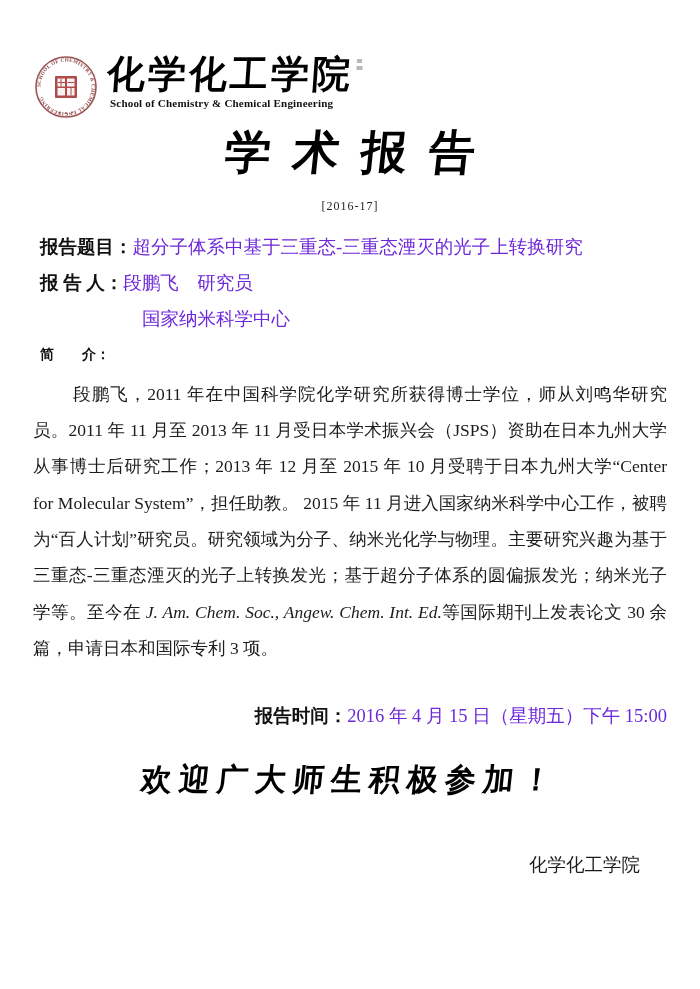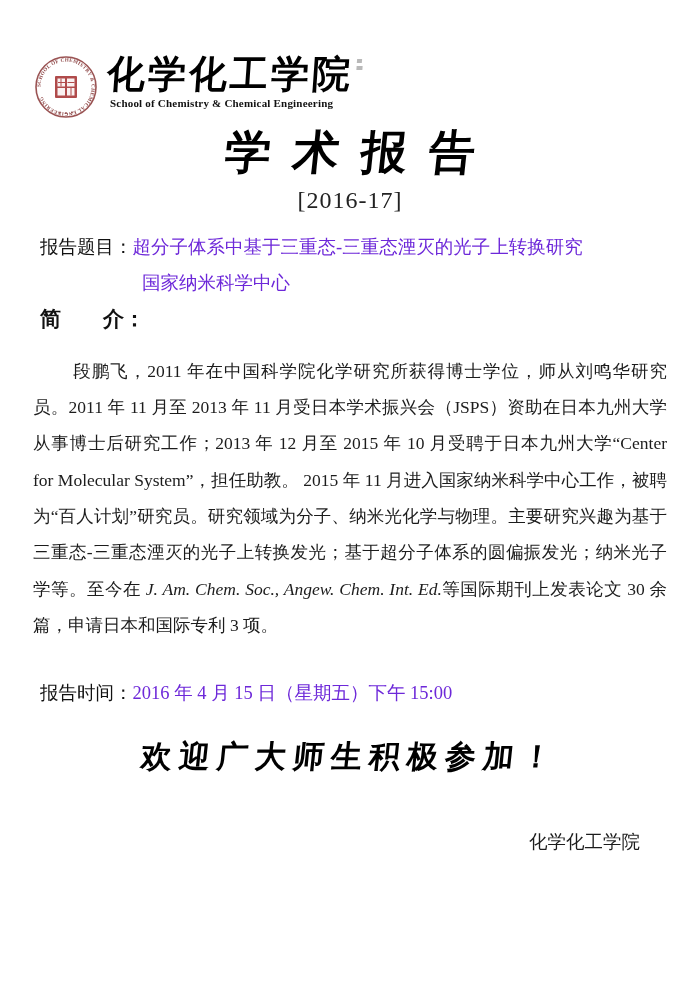--- a/index.html
+++ b/index.html
@@ -64,54 +64,54 @@
     font-size: 46px;
     font-weight: bold;
     letter-spacing: 22px;
     padding-left: 22px; 
     color: #000;
     transform: skewX(-6deg);
     line-height: 1.15;
     white-space: nowrap;
   }
   .issue-no {
-    margin-top: 7px;
+    margin-top: 19px;
     text-align: center;
-    font-size: 24px;
+    font-size: 12px;
     letter-spacing: 1px;
     color: #222;
   }
 
   
   .fields { margin-top: 15px; padding-left: 7px; }
   .field-row { font-size: 18.5px; line-height: 36px; white-space: nowrap; }
-  .field-label { font-weight: normal; color: #111; }
+  .field-label { font-weight: bold; color: #111; }
   .field-value { color: #6d28d9; }
   .field-row.cont .field-value { padding-left: 102px; margin-top: 48px; }
   .intro-heading {
-    font-size: 21px;
+    font-size: 14px;
     font-weight: bold;
     line-height: 36px;
     color: #111;
   }
 
   
   .bio {
-    margin-top: 16px;
+    margin-top: 3px;
     font-size: 17.5px;
     line-height: 36.3px;
     text-align: justify;
     text-justify: inter-ideograph;
     text-indent: 2.3em;
     color: #1c1c1c;
   }
   .bio .journal { font-style: italic; }
 
   
-  .schedule { margin-top: 29px; padding-left: 7px; }
+  .schedule { margin-top: 29px; padding-left: 7px; text-align: right; }
   .schedule .field-row { line-height: 42px; }
 
   
   .welcome {
     margin-top: 22px;
     text-align: center;
     font-size: 31px;
     font-weight: bold;
     letter-spacing: 7px;
     color: #000;
@@ -167,20 +167,23 @@
     </div>
   </div>
 
   <div class="doc-title">学术报告</div>
   <div class="issue-no">[2016-17]</div>
 
   <div class="fields">
     <div class="field-row">
       <span class="field-label">报告题目：</span><span class="field-value">超分子体系中基于三重态-三重态湮灭的光子上转换研究</span>
     </div>
+    <div class="field-row">
+      <span class="field-label">报 告 人：</span><span class="field-value">段鹏飞　研究员</span>
+    </div>
     <div class="field-row cont">
       <span class="field-value">国家纳米科学中心</span>
     </div>
     <div class="intro-heading">简　　介：</div>
   </div>
 
   <p class="bio"><span>段鹏飞，2011 年在中国科学院化学研究所获得博士学位，师从刘鸣华研究员。2011 年 11 月至 2013 年 11 月受日本学术振兴会（JSPS）资助在日本九州大学从事博士后研究工作；2013 年 12 月至 2015 年 10 月受聘于日本九州大学“Center for Molecular System”，担任助教。 2015 年 11 月进入国家纳米科学中心工作，被聘为“百人计划”研究员。研究领域为分子、纳米光化学与物理。主要研究兴趣为基于三重态-三重态湮灭的光子上转换发光；基于超分子体系的圆偏振发光；纳米光子学等。至今在 </span><span class="journal">J. Am. Chem. Soc., Angew. Chem. Int. Ed.</span><span>等国际期刊上发表论文 30 余篇，申请日本和国际专利 3 项。</span></p>
 
   <div class="schedule">
     <div class="field-row">

